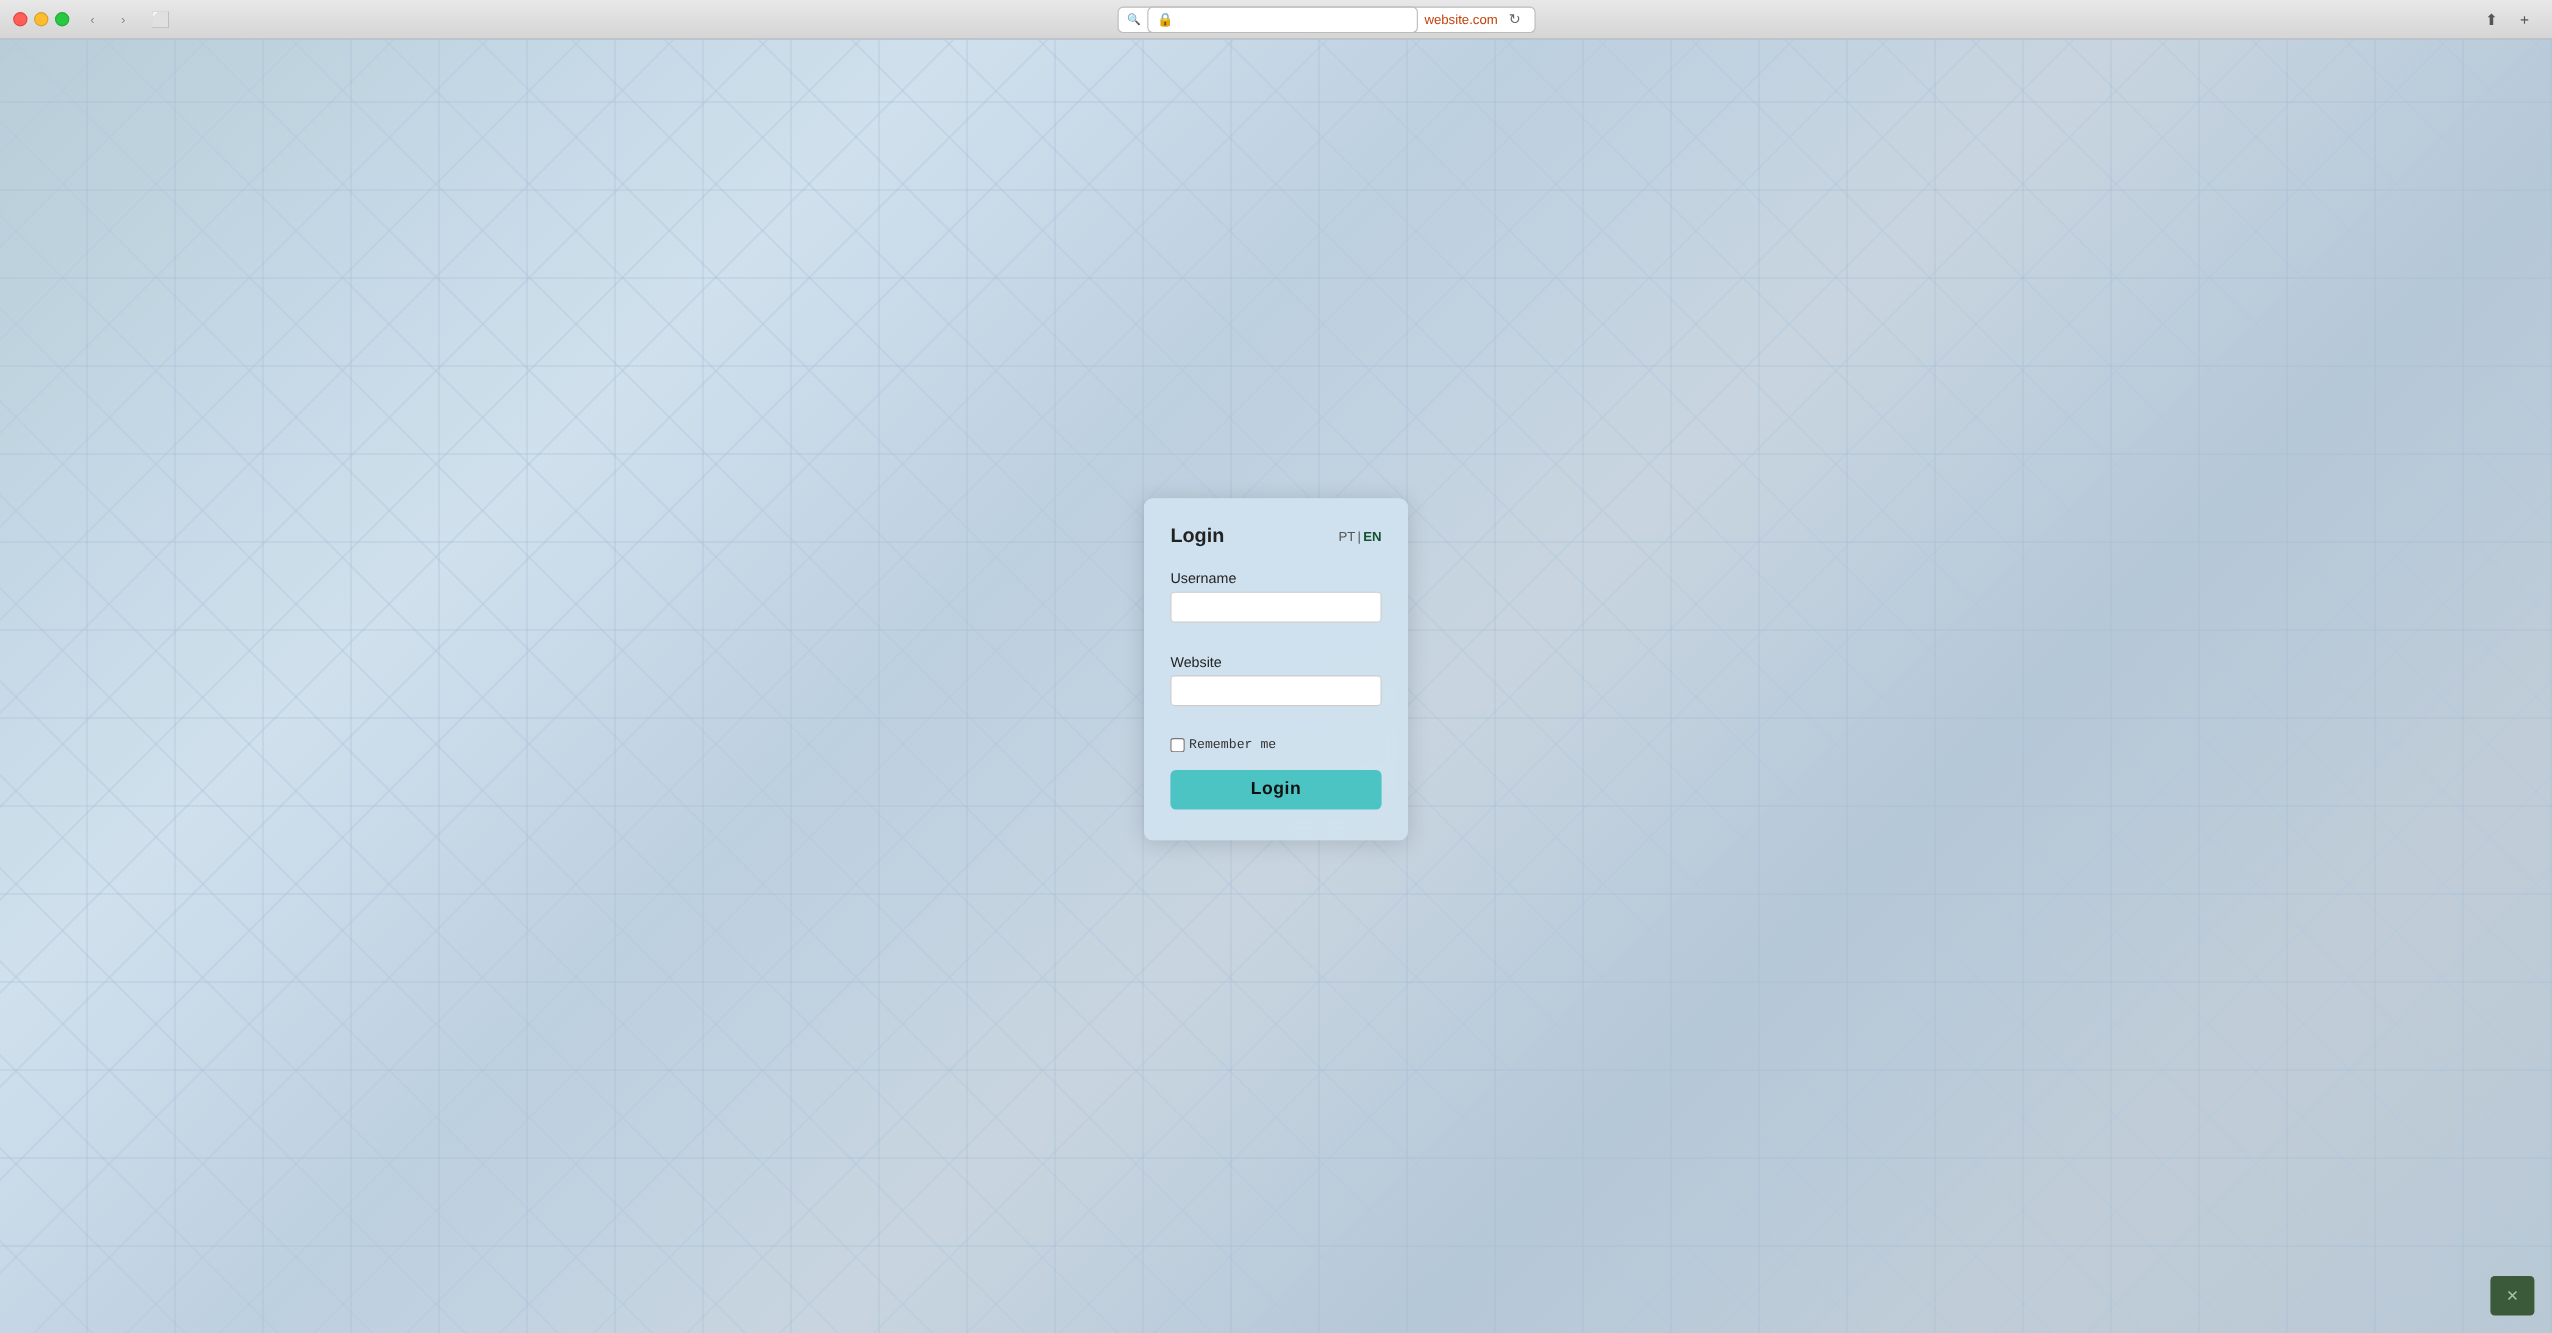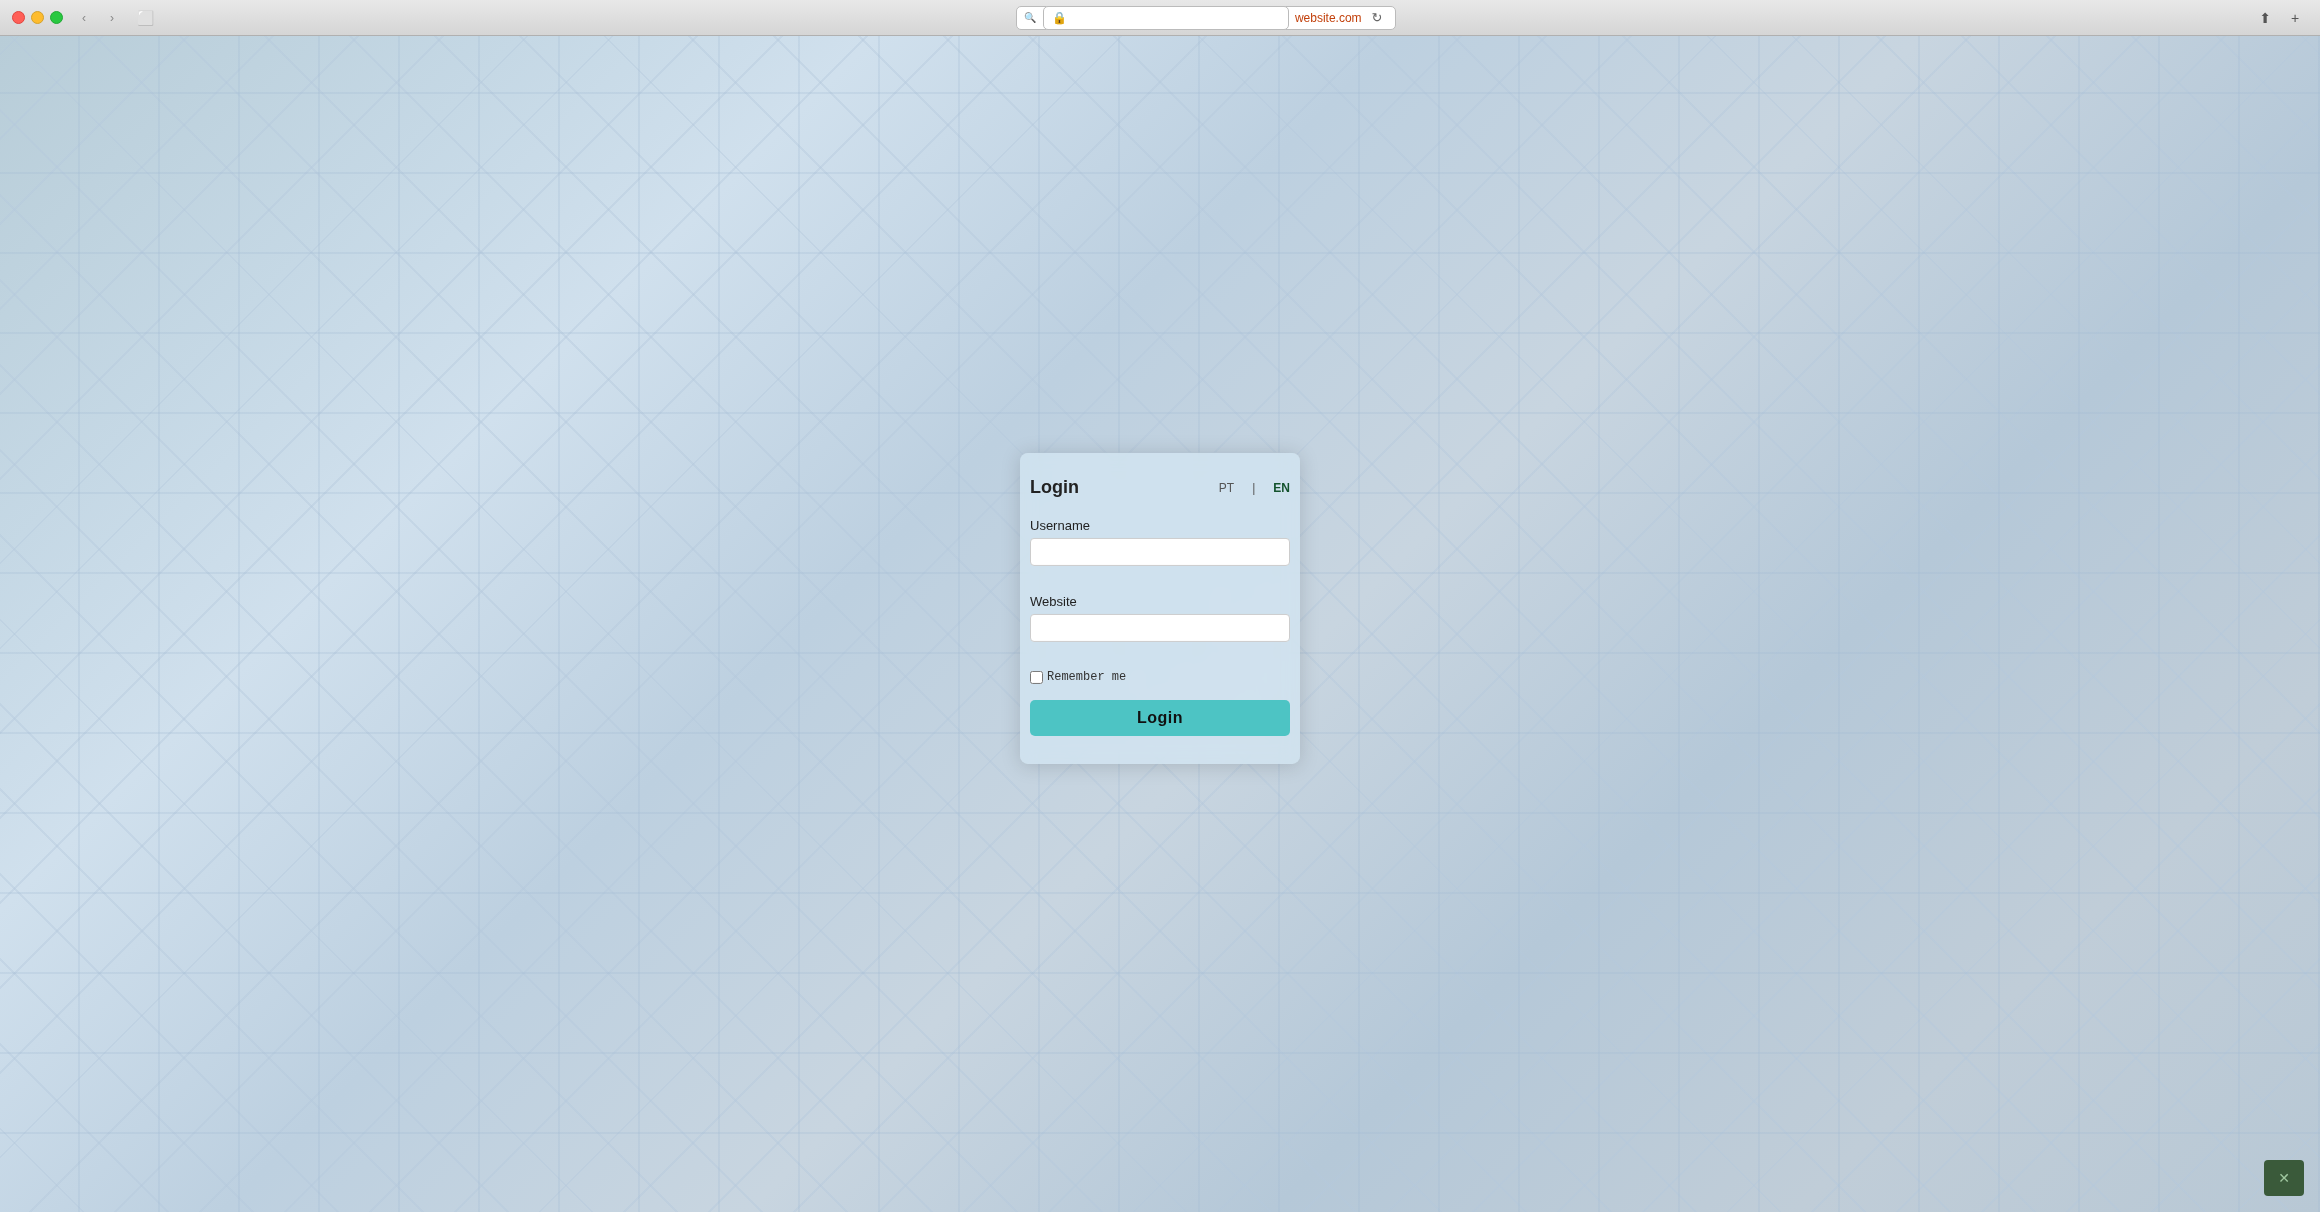--- a/index.html
+++ b/index.html
@@ -197,24 +197,24 @@
           rgba(160,185,210,0.25) 80px
         );
     }
 
     
     .login-card {
       position: absolute;
       top: 50%;
       left: 50%;
       transform: translate(-50%, -55%);
-      width: 280px;
+      width: 240px;
       background: rgba(210, 228, 240, 0.82);
       border-radius: 8px;
-      padding: 24px 10px 28px;
+      padding: 24px 24px 28px;
       backdrop-filter: blur(8px);
       box-shadow: 0 2px 20px rgba(0,0,0,0.15);
     }
 
     .login-header {
       display: flex;
       align-items: center;
       justify-content: space-between;
       margin-bottom: 20px;
     }
@@ -222,21 +222,21 @@
     .login-title {
       font-size: 18px;
       font-weight: 600;
       color: #222;
     }
 
     .lang-switcher {
       font-size: 12px;
       color: #333;
       display: flex;
-      gap: 16px;
+      gap: 0;
       align-items: center;
     }
 
     .lang-pt {
       color: #555;
       cursor: pointer;
     }
 
     .lang-sep {
       color: #555;

